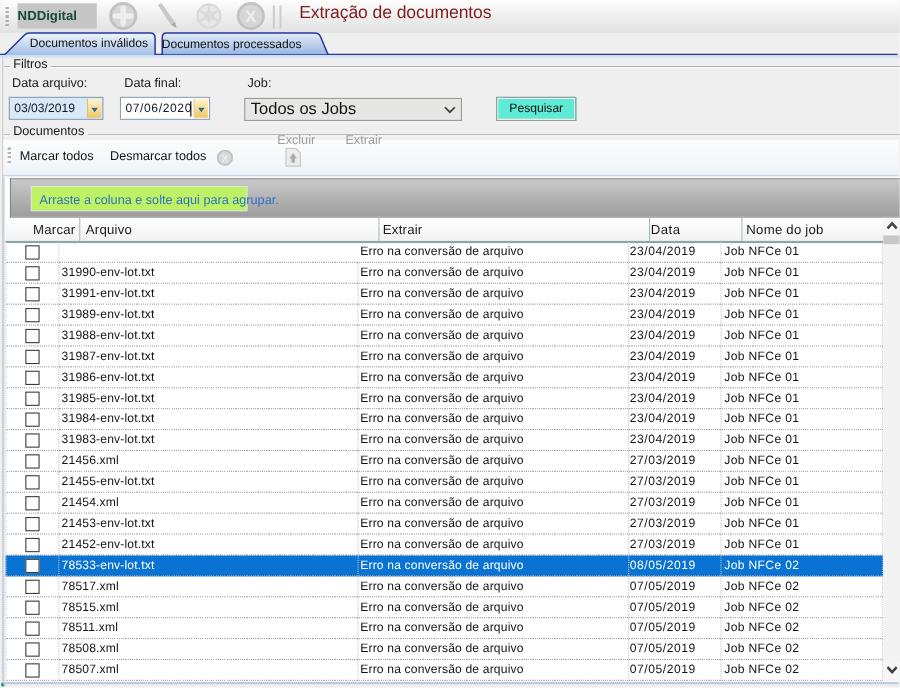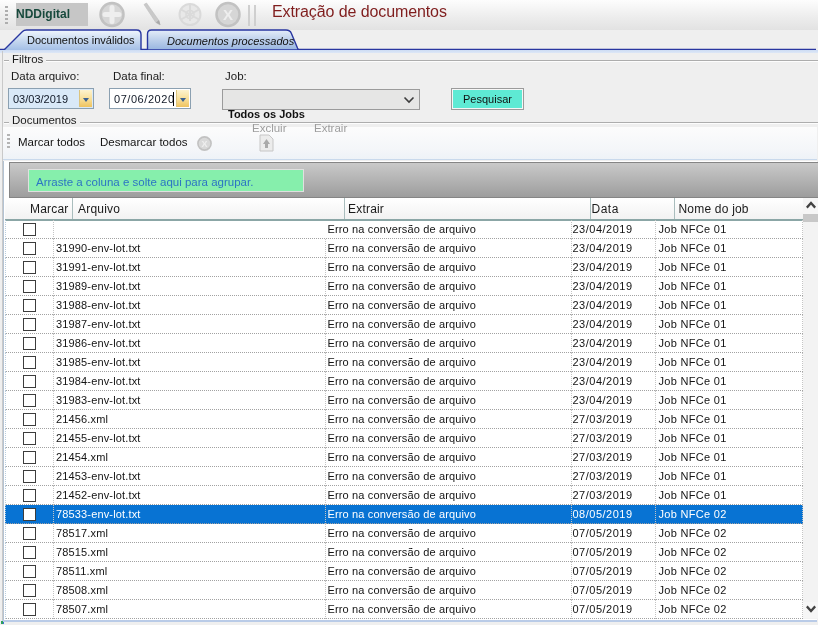--- a/index.html
+++ b/index.html
@@ -14,21 +14,21 @@
   background:repeating-linear-gradient(#aeaeae 0 2px, transparent 2px 4px); }
 #ndbtn { left:16px; top:3px; width:72px; height:23px; background:#c6c6c6;
   color:#17493c; font-weight:bold; font-size:12px; text-align:left; line-height:23px; }
 #tbsep { left:248px; top:5px; width:2px; height:21px; background:#cfcfcf; box-shadow:6px 0 0 #cfcfcf; }
 #title { left:272px; top:3px; font-size:16px; letter-spacing:-0.1px; color:#7f1d1d; }
 
 
 #tabsvg { left:0; top:29px; }
 .tabtext { font-size:11px; color:#111; }
 #tab1t { left:27px; top:34px; }
-#tab2t { left:167px; top:35px;font-style:italic; }
+#tab2t { left:147px; top:35px; }
 
 
 #pgl { left:2px; top:51px; width:1px; height:570px; background:#c9c9c9; }
 #pgb { left:2px; top:620px; width:815px; height:2px; background:#b9cbe7; }
 #pgr { left:816px; top:51px; width:1px; height:570px; background:transparent; }
 
 
 .etch { height:2px; border-top:1px solid #adadad; border-bottom:1px solid #fdfdfd; }
 #fil-line { left:4px; top:60px; width:814px; }
 #doc-line { left:4px; top:122px; width:814px; }
@@ -38,39 +38,39 @@
 
 
 .flabel { font-size:11.5px; color:#1a1a1a; }
 .dfield { top:88px; height:21px; border:1px solid #8ba0b1; background:#fff; font-size:11px; color:#101826; }
 .dfield .dtext { position:absolute; left:4px; top:3.5px; }
 .dbtn { position:absolute; right:1px; top:1px; bottom:1px; width:13px;
   background:linear-gradient(#fdf3cf,#f8de96 55%,#eec35f); border-left:1px solid #dcc47e; }
 .dbtn:after { content:""; position:absolute; left:2.5px; top:7.5px; width:0; height:0;
   border:3.5px solid transparent; border-top:4.5px solid #3c6290; }
 #combo { left:222px; top:89px; width:198px; height:21px; border:1px solid #9b9b9b; background:#e6e6e5; }
-#combo .dtext { position:absolute; left:5px; top:18px; font-size:11px; color:#111;font-weight:bold; }
+#combo .dtext { position:absolute; left:5px; top:1px; font-size:15px; color:#111; }
 #combo .chev { position:absolute; right:4px; top:6px; }
 #pesq { left:451px; top:88px; width:73px; height:22px; background:#5eead4;
   border:1px solid #9b9b9b; box-shadow:inset 0 0 0 1px #f6f6f6;
   font-size:11px; color:#111; text-align:center; line-height:20px; }
 
 
 #tstrip { left:3px; top:127px; width:814px; height:33px;
   background:linear-gradient(#fcfcfc,#f4f6f9 70%,#eef2f7); border-bottom:1px solid #c9d9ec; }
 #grip2 { left:7px; top:134px; width:3px; height:16px;
   background:repeating-linear-gradient(#b4b4b4 0 2px, transparent 2px 4px); }
 .tsitem { top:136px; font-size:11.5px; color:#131313; }
 .tsdis { top:122px; font-size:11.5px; color:#9d9d9d;margin-left:36px; }
 
 
 #grid { left:3px; top:161px; width:814px; height:459px; background:#fff; border-left:1px solid #b4c3d3; }
 #band { left:5px; top:1px; width:809px; height:36px;
   background:linear-gradient(#c9c9c9,#9d9d9d); border:1px solid #858585; border-right:none; }
-#chip { left:24px; top:8px; width:276px; height:23px; background:#86efac; border:1px solid #e0e0e0;
+#chip { left:24px; top:8px; width:197px; height:23px; background:#bef264; border:1px solid #e0e0e0;
   font-size:11.5px; color:#2c74c4; padding:5.5px 0 0 7px; white-space:nowrap; }
 #hdr { left:1px; top:37px; width:798px; height:22px;
   background:linear-gradient(#ffffff,#f2f2f2); border-bottom:2px solid #8ba6a6; height:23px; }
 .hcell { position:absolute; top:0; height:21px; border-right:1px solid #a9bdbd;
   font-size:12px; color:#1a1a1a; padding-top:4px; letter-spacing:0.2px;margin-left:20px; }
 #sortg { position:absolute; right:4px; top:5px; }
 #rows { left:1px; top:59px; width:798px; }
 .row { position:relative; width:798px; height:19px; border-left:1px dotted #b9cdde; }
 .rc { position:absolute; top:0; height:19px; font-size:11px; color:#131313;
   line-height:19px; letter-spacing:0.15px; border-right:1px dotted #c4c4c4; overflow:hidden; }

